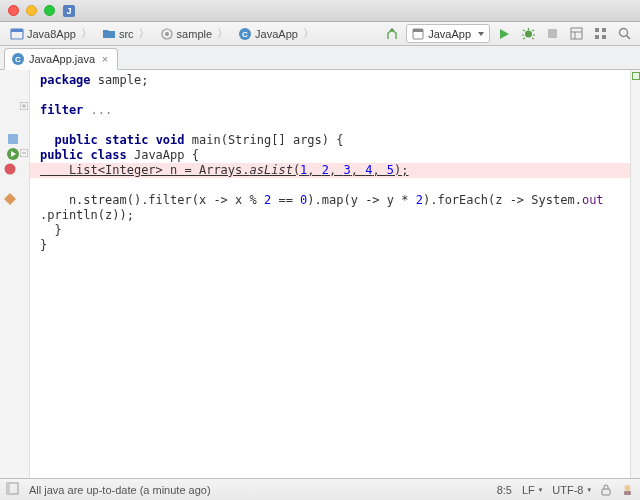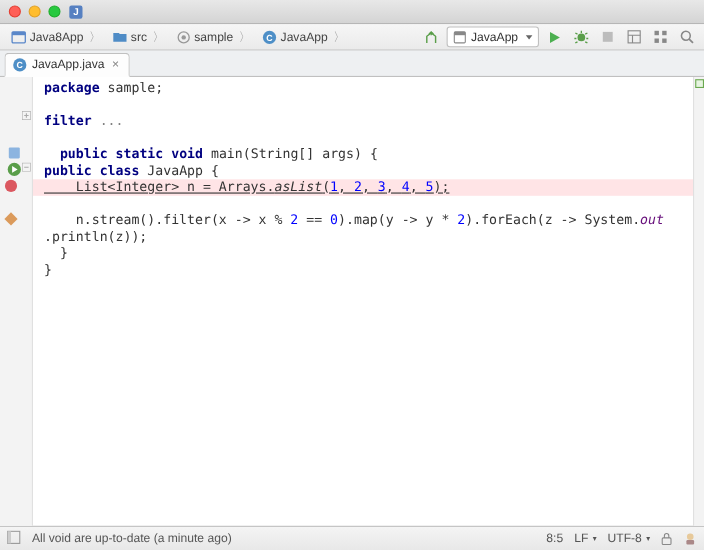--- a/index.html
+++ b/index.html
@@ -134,21 +134,21 @@
 .error-stripe {
   width: 10px;
   background: #f3f3f3;
   border-left: 1px solid #e0e0e0;
   position: relative;
 }
 .stripe-box { position: absolute; top: 2px; left: 1px; width: 8px; height: 8px; border: 1px solid #6aa84f; background:#e6f4e0; }
 .kw { color: #000080; font-weight: bold; }
 .num { color: #0000ff; }
 .methItalic { font-style: italic; }
-.staticF { color: #660e7a; font-style: italic; }
+.staticF { color: #660e7a; }
 .dots { color: #808080; }
 .statusbar {
   height: 22px;
   border-top: 1px solid #c0c0c0;
   background: linear-gradient(#f4f4f4, #e8e8e8);
   display: flex;
   align-items: center;
   padding: 0 6px;
   gap: 10px;
   font-size: 11px;
@@ -330,21 +330,21 @@
   <div class="error-stripe">
     <div class="stripe-box"></div>
   </div>
 </div>
 
 <div class="statusbar">
   <span><svg width="13" height="13" viewBox="0 0 13 13">
         <rect x="1" y="1" width="11" height="11" fill="none" stroke="#999"></rect>
         <rect x="1" y="1" width="3" height="11" fill="#ccc"></rect>
       </svg></span>
-  <span>All void are up-to-date (a minute ago)</span>
+  <span>All java are up-to-date (a minute ago)</span>
   <span class="sep"></span>
   <span class="sb-item">8:5</span>
   <span class="sb-item">
       <span>LF</span>
       <span style="font-size:7px;margin-left:1px">▾</span>
     </span>
   <span class="sb-item">
       <span>UTF-8</span>
       <span style="font-size:7px;margin-left:1px">▾</span>
     </span>

